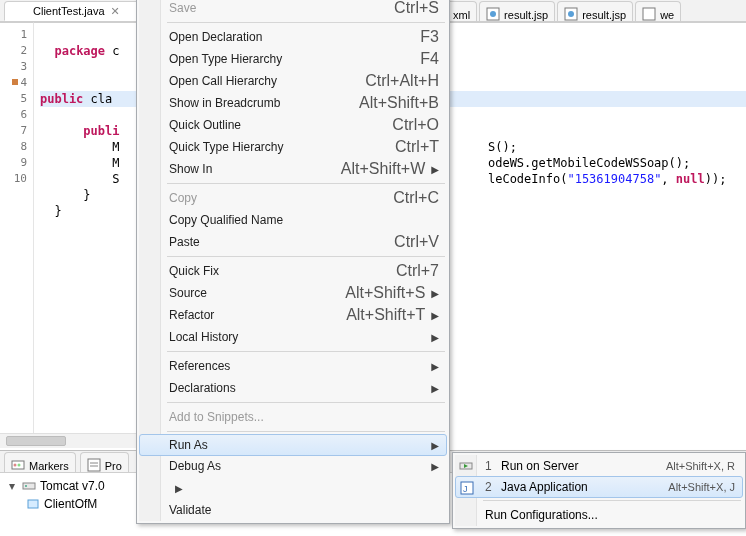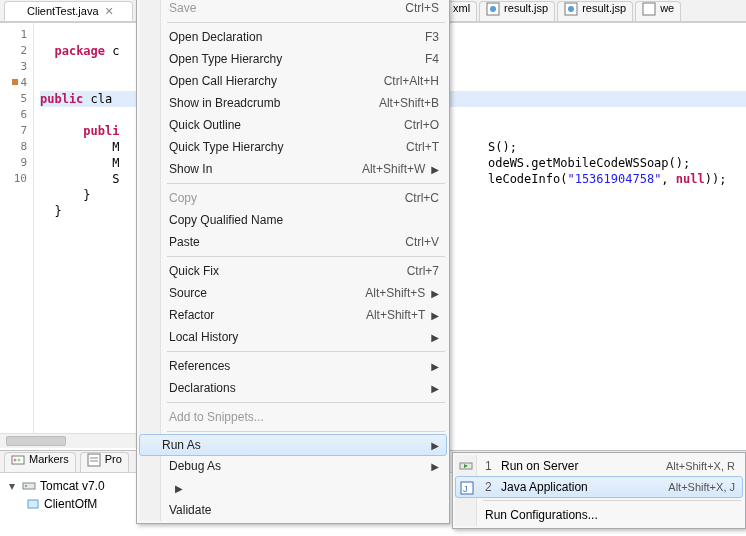--- a/index.html
+++ b/index.html
@@ -21,21 +21,21 @@
     left: 446px;
     right: -2px;
     height: 22px;
     display: flex;
     align-items: flex-end;
     border-bottom: 1px solid #cfcfcf;
     background: #f2f2f2;
   }
   .tab {
     display: flex;
-    align-items: flex-start;
+    align-items: flex-end;
     gap: 4px;
     height: 20px;
     padding: 0 6px;
     border: 1px solid #cfcfcf;
     border-bottom: none;
     border-radius: 4px 4px 0 0;
     background: #f5f5f5;
     margin-right: 2px;
     font-size: 11px;
   }
@@ -52,21 +52,21 @@
     background: #f2f2f2;
     display: flex;
     align-items: flex-end;
     padding-left: 4px;
   }
   .editor-tab {
     display: flex;
     align-items: center;
     gap: 4px;
     height: 20px;
-    padding: 0 18px;
+    padding: 0 24px;
     border: 1px solid #cfcfcf;
     border-bottom: 1px solid #fff;
     border-radius: 4px 4px 0 0;
     background: #ffffff;
     font-size: 11px;
   }
   .editor-tab .close { color: #888; margin-left: 2px; }
 
   .gutter {
     position: absolute;
@@ -160,30 +160,30 @@
     display: flex;
     align-items: center;
     height: 22px;
     padding-left: 30px;
     padding-right: 8px;
     font-size: 12px;
     color: #222;
     cursor: default;
   }
   .mi .label { flex: 1 1 auto; }
-  .mi .shortcut { color: #555; font-size: 12px; margin-left: 12px; }
+  .mi .shortcut { color: #555; font-size: 16px; margin-left: 12px; }
   .mi .arrow { color: #444; font-size: 10px; margin-left: 6px; }
   .mi.disabled { color: #9a9a9a; }
   .mi.hover {
     background: linear-gradient(#e8f1fb, #d6e8fb);
     border: 1px solid #a3c5ea;
     border-radius: 3px;
     height: 22px;
     margin: -1px 0;
-    padding-left: 22px;
+    padding-left: 29px;
     padding-right: 7px;
   }
   .sep {
     height: 1px;
     margin: 3px 2px 3px 28px;
     background: #d6d6d6;
   }
 
   
   .submenu {

